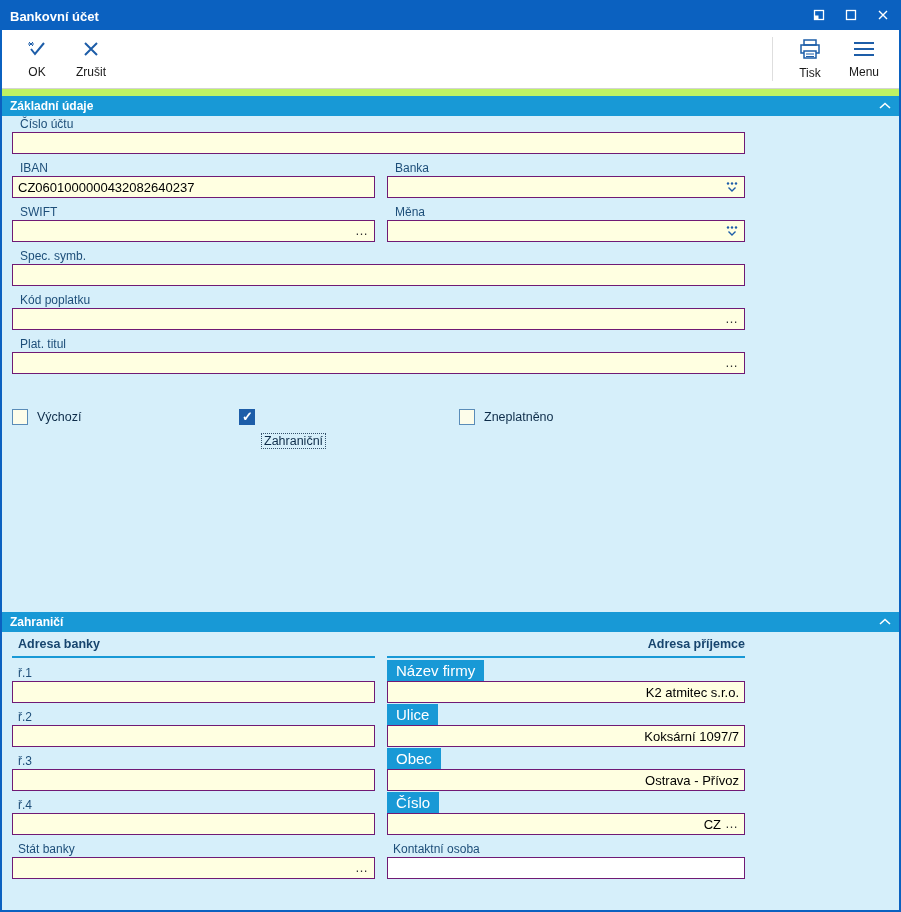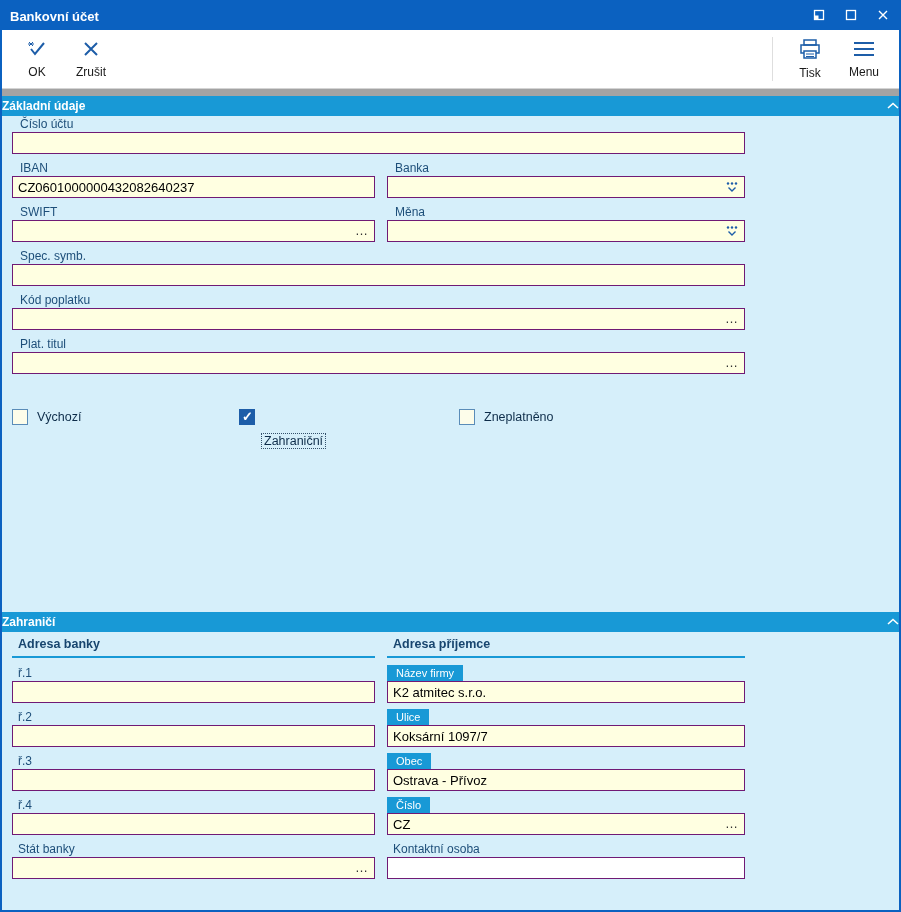--- a/index.html
+++ b/index.html
@@ -2,21 +2,21 @@
 <html><head>
 <meta charset="utf-8">
 <style>
   * { margin:0; padding:0; box-sizing:border-box; }
   html,body { background:#eef3f7; }
   body { font-family:"Liberation Sans", sans-serif; }
 
   .window {
     width:901px; height:912px;
     border:2px solid #0b61c0;
-    background:#a3a3a3;
+    background:#bef264;
     display:flex; flex-direction:column;
     overflow:hidden;
   }
 
   
   .titlebar {
     height:28px; background:#0b61c0; color:#fff;
     display:flex; align-items:center;
     padding-left:8px; font-size:13px; font-weight:bold;
     flex:0 0 auto;
@@ -45,21 +45,21 @@
   .tb-spacer { flex:1; }
   .tb-sep { width:1px; background:#dedede; margin:4px 10px; }
   .blue-ic { color:#1d5da8; }
 
   
   .gap { height:7px; flex:0 0 auto; }
   .section-header {
     height:20px; background:#1899d6; color:#ffffff;
     font-weight:bold; font-size:12px;
     display:flex; align-items:center;
-    padding:0 0; flex:0 0 auto;
+    padding:0 8px; flex:0 0 auto;
   }
   .chev { margin-left:auto; display:flex; align-items:center; }
 
   
   .panel { background:#d6effa; padding:0 10px; }
   .panel.basic { height:496px; flex:0 0 auto; }
   .panel.foreign { flex:1; }
 
   .flabel {
     font-size:12px; color:#1d4e79;
@@ -96,31 +96,31 @@
   .cb.checked::after {
     content:"✓"; position:absolute; left:2px; top:-1px;
     color:#fff; font-size:13px; font-weight:bold;
   }
   .cb-label { font-size:12.5px; color:#0d2c49; padding:0 2px; }
   .cb-label.focused { outline:1px dotted #33506b;margin-top:48px; }
 
   
   .addr-grid { display:flex; gap:12px; }
   .addr-col.left  { width:363px; }
-  .addr-col.right { width:358px; }
+  .addr-col.right { width:358px;text-align:right; }
   .addr-heading-wrap {
     border-bottom:2px solid #1899d6;
     padding:2px 0 4px 6px; margin-bottom:6px;
   }
   .addr-heading { font-size:12.5px; font-weight:bold; color:#17456e; }
   .addr-row { margin-bottom:5px; }
   .addr-label-line { height:17px; display:flex; align-items:flex-end; }
   .plain-label { font-size:12px; color:#1d4e79; padding-left:6px; padding-bottom:1px; }
   .badge {
-    background:#1899d6; color:#fff; font-size:11px;
+    background:#1899d6; color:#fff; font-size:15px;
     padding:2px 9px 2px 9px; display:inline-block;
   }
 </style>
 </head>
 <body>
 
 <div class="window">
 
   <div class="titlebar">
     <span>Bankovní účet</span>

